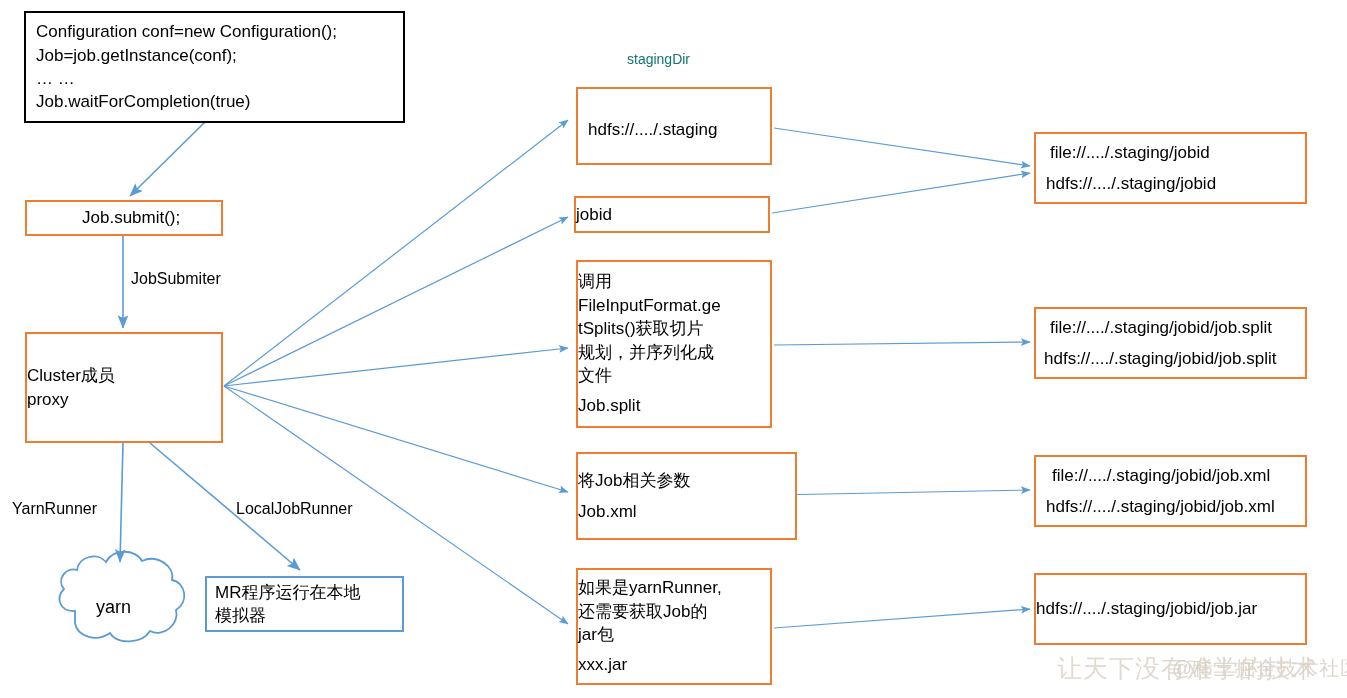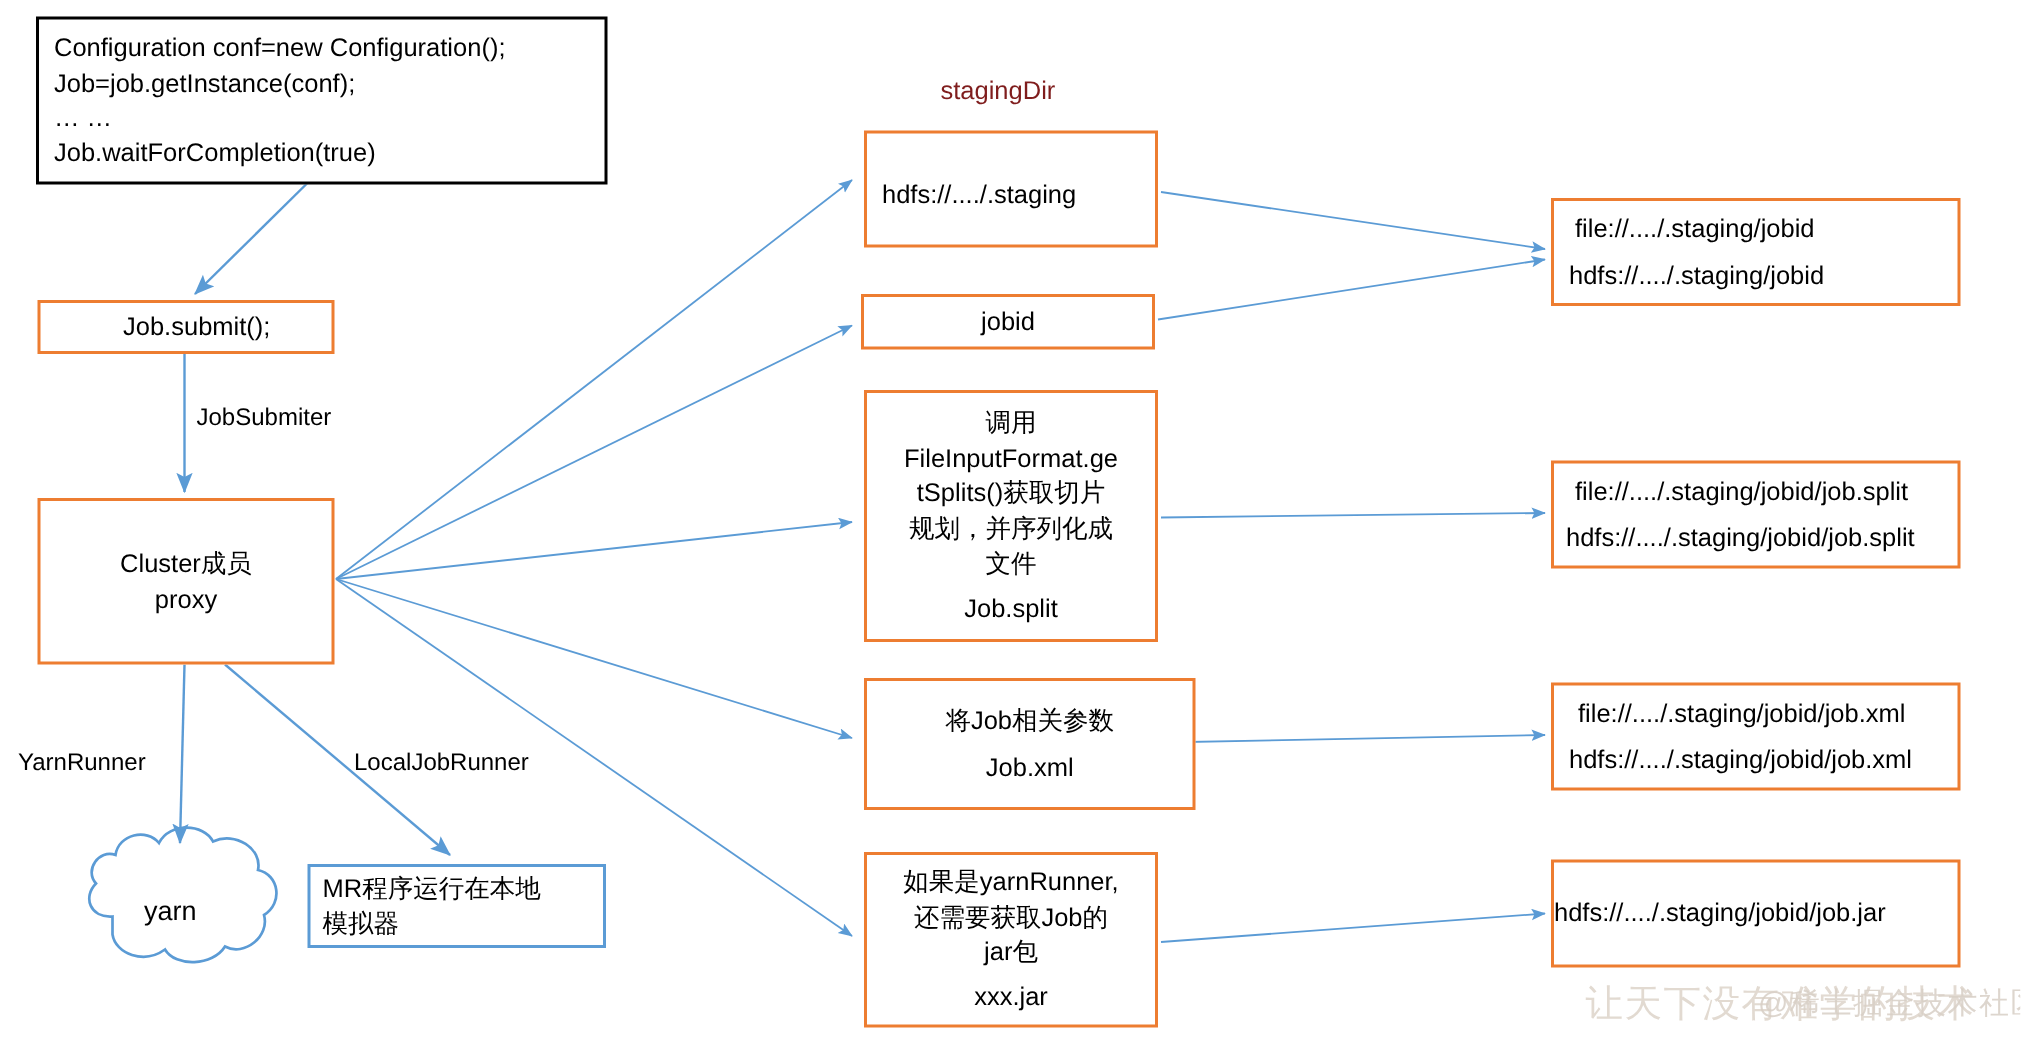--- a/index.html
+++ b/index.html
@@ -34,37 +34,37 @@
   }
   .node.orange  { border: 2px solid #ED7D31; }
   .node.black   { border: 2px solid #000000; }
   .node.blue    { border: 2px solid #5B9BD5; }
 
   .line {
     font-size: 17px;
     line-height: 1.38;
     white-space: pre;
   }
-  .center  { text-align: center; }
+  .center  { }
   .left    { text-align: left; }
 
   .pad-l { padding-left: 10px; }
 
   .edge-label {
     position: absolute;
     font-size: 16px;
     white-space: nowrap;
     color: #000000;
   }
 
   .plain-label {
     position: absolute;
-    font-size: 17px;
-    white-space: nowrap;
-    color: #7f1d1d;
+    font-size: 14px;
+    white-space: nowrap;
+    color: #0f766e;
   }
 
   .cloud-label {
     position: absolute;
     font-size: 18px;
     color: #000000;
     white-space: nowrap;
   }
 
   .watermark {

